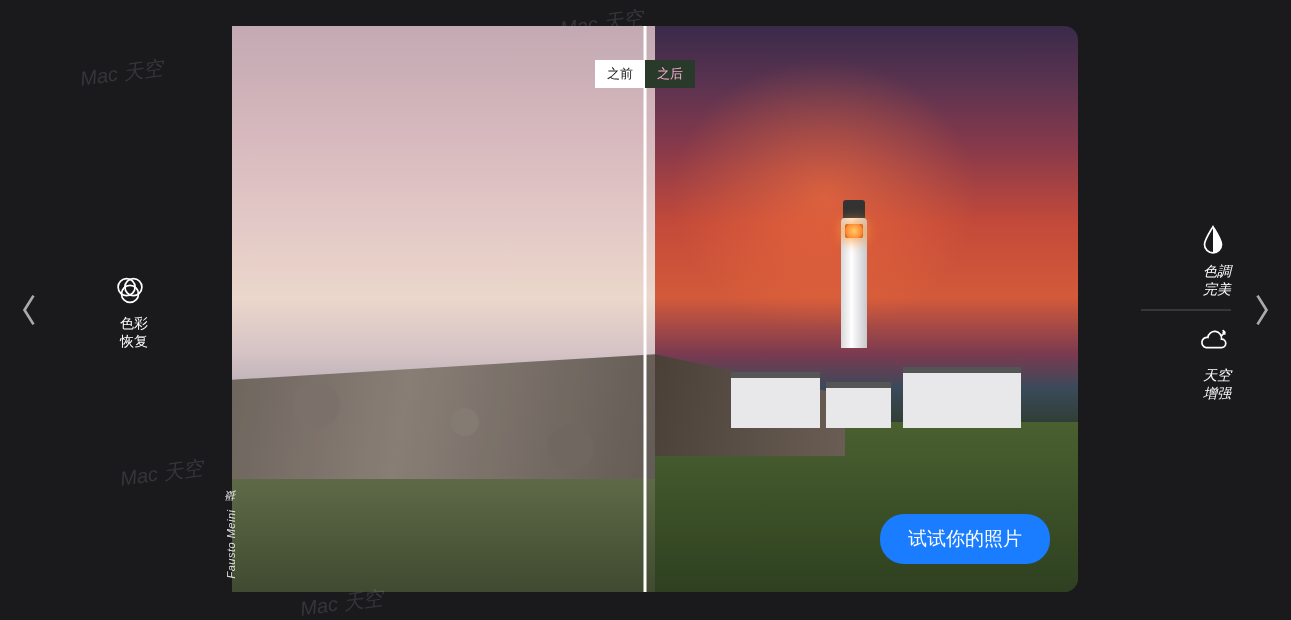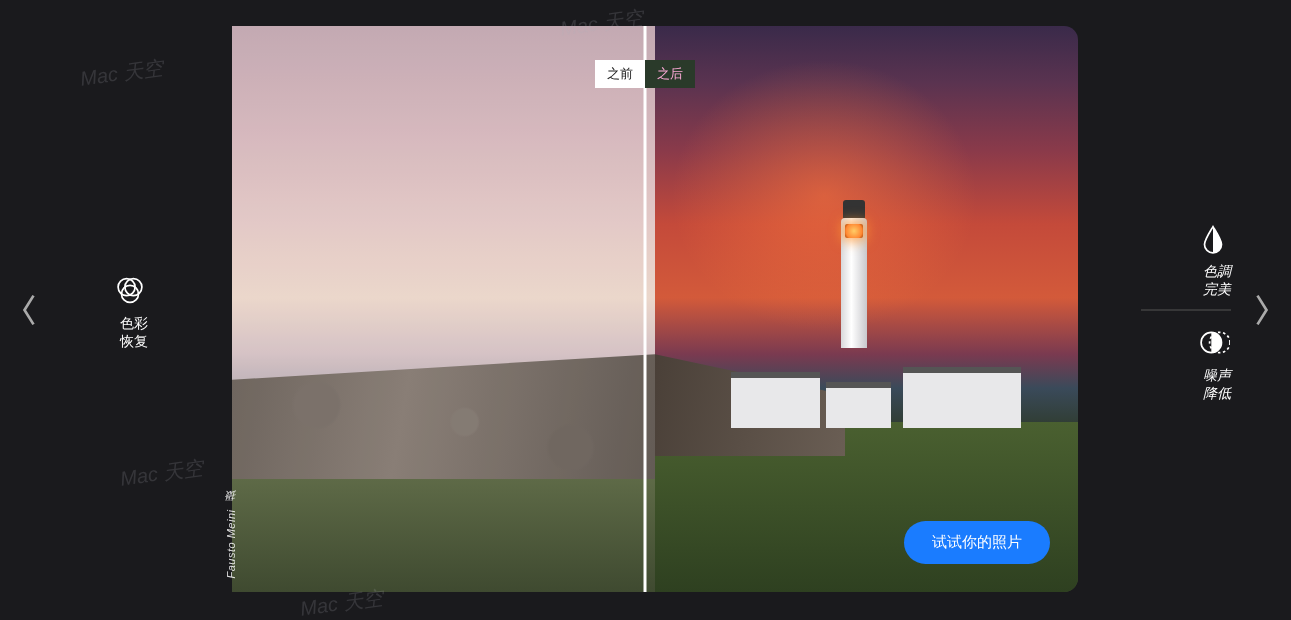--- a/index.html
+++ b/index.html
@@ -218,21 +218,21 @@
 
   .cta-button {
     position:absolute;
     right:28px;
     bottom:28px;
     background:#1a7cff;
     color:#fff;
     border:none;
     border-radius:24px;
     padding:12px 28px;
-    font-size:15px;
+    font-size:19px;
     cursor:pointer;
     z-index:6;
   }
 
   
   .wm {
     position:absolute;
     color:rgba(180,180,190,0.18);
     font-size:20px;
     font-style:italic;
@@ -277,27 +277,26 @@
           <path d="M20 6 C26 16 30 22 30 27 A10 10 0 1 1 10 27 C10 22 14 16 20 6 Z"></path>
           <path d="M20 6 C26 16 30 22 30 27 A10 10 0 0 1 20 37 Z" fill="#fff" stroke="none"></path>
         </svg>
     </span>
     <span class="tool-label">色調
 完美</span>
   </div>
   <div class="tool-item">
     <span class="tool-icon">
       <svg viewBox="0 0 40 40" width="34" height="34">
-          <circle cx="18" cy="20" r="12"></circle>
-          <path d="M18 8 A12 12 0 0 1 18 32 Z" fill="#fff" stroke="none"></path>
-          <circle cx="28" cy="20" r="12" stroke-dasharray="3 3"></circle>
+          <path d="M12 26 A6 6 0 0 1 14 14 A8 8 0 0 1 30 16 A5 5 0 0 1 30 26 Z"></path>
+          <path d="M30 12 l4 -4 M34 10 l-2 -2 M32 6 l2 2" stroke-linecap="round"></path>
         </svg>
     </span>
-    <span class="tool-label">噪声
-降低</span>
+    <span class="tool-label">天空
+增强</span>
   </div>
 </div>
 
 <div class="preview">
   <div class="half">
     <div class="before-bg"></div>
     <div class="before-wall"></div>
     <div class="before-grass"></div>
   </div>
   <div class="half">

